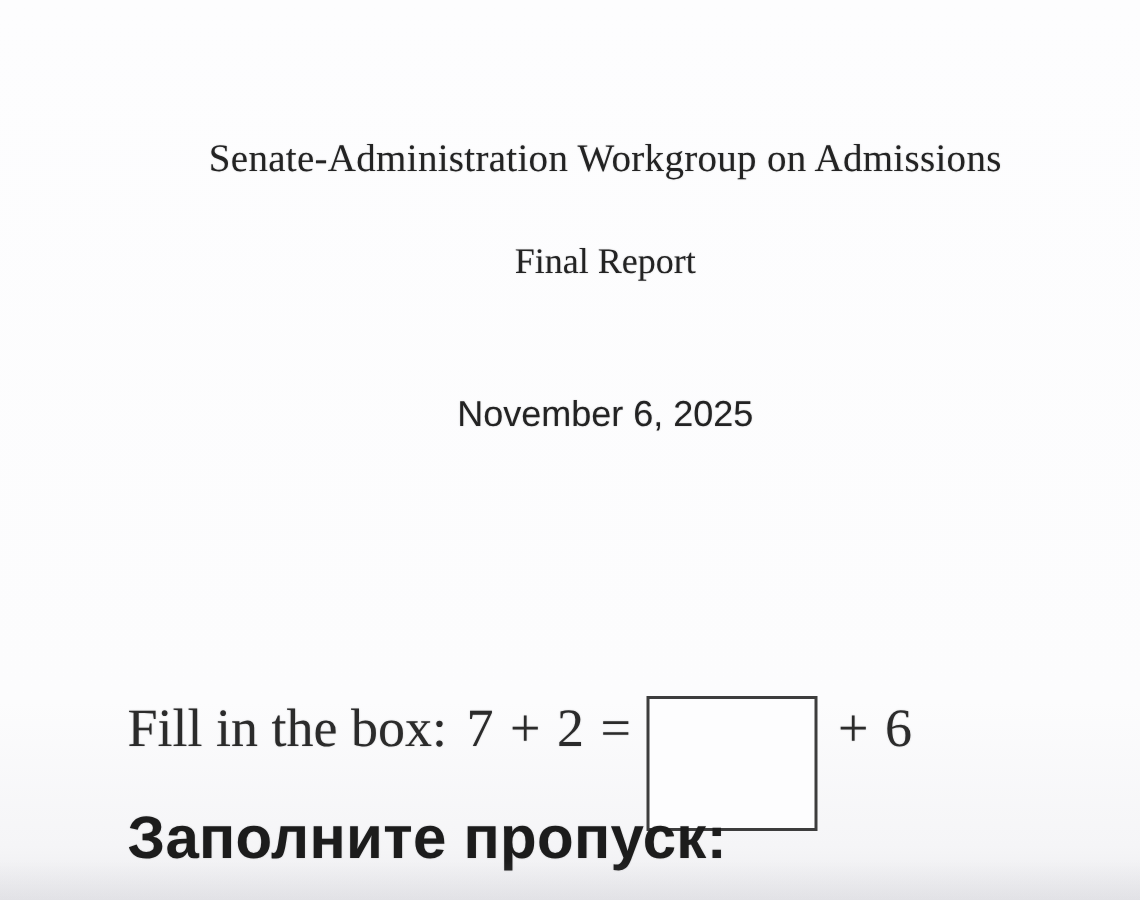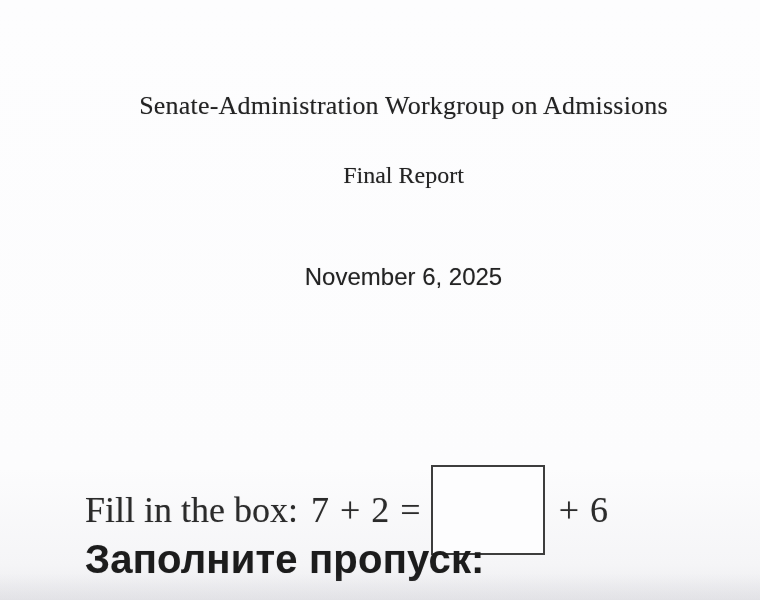--- a/index.html
+++ b/index.html
@@ -51,21 +51,20 @@
     top: 263px;
     font-family: Liberation Sans, sans-serif;
     font-size: 24px;
   }
   .exercise {
     position: absolute;
     left: 85px;
     top: 464px;
     height: 91px;
     display: flex;
-    align-items: center;
     font-family: "Liberation Serif", serif;
     font-size: 36px;
     color: #2b2b2b;
     text-shadow: 0 0 1px rgba(60,60,60,0.35);
     white-space: nowrap;
   }
   .eq-lhs {
     margin-left: 13px;
     word-spacing: 2px;
   }

